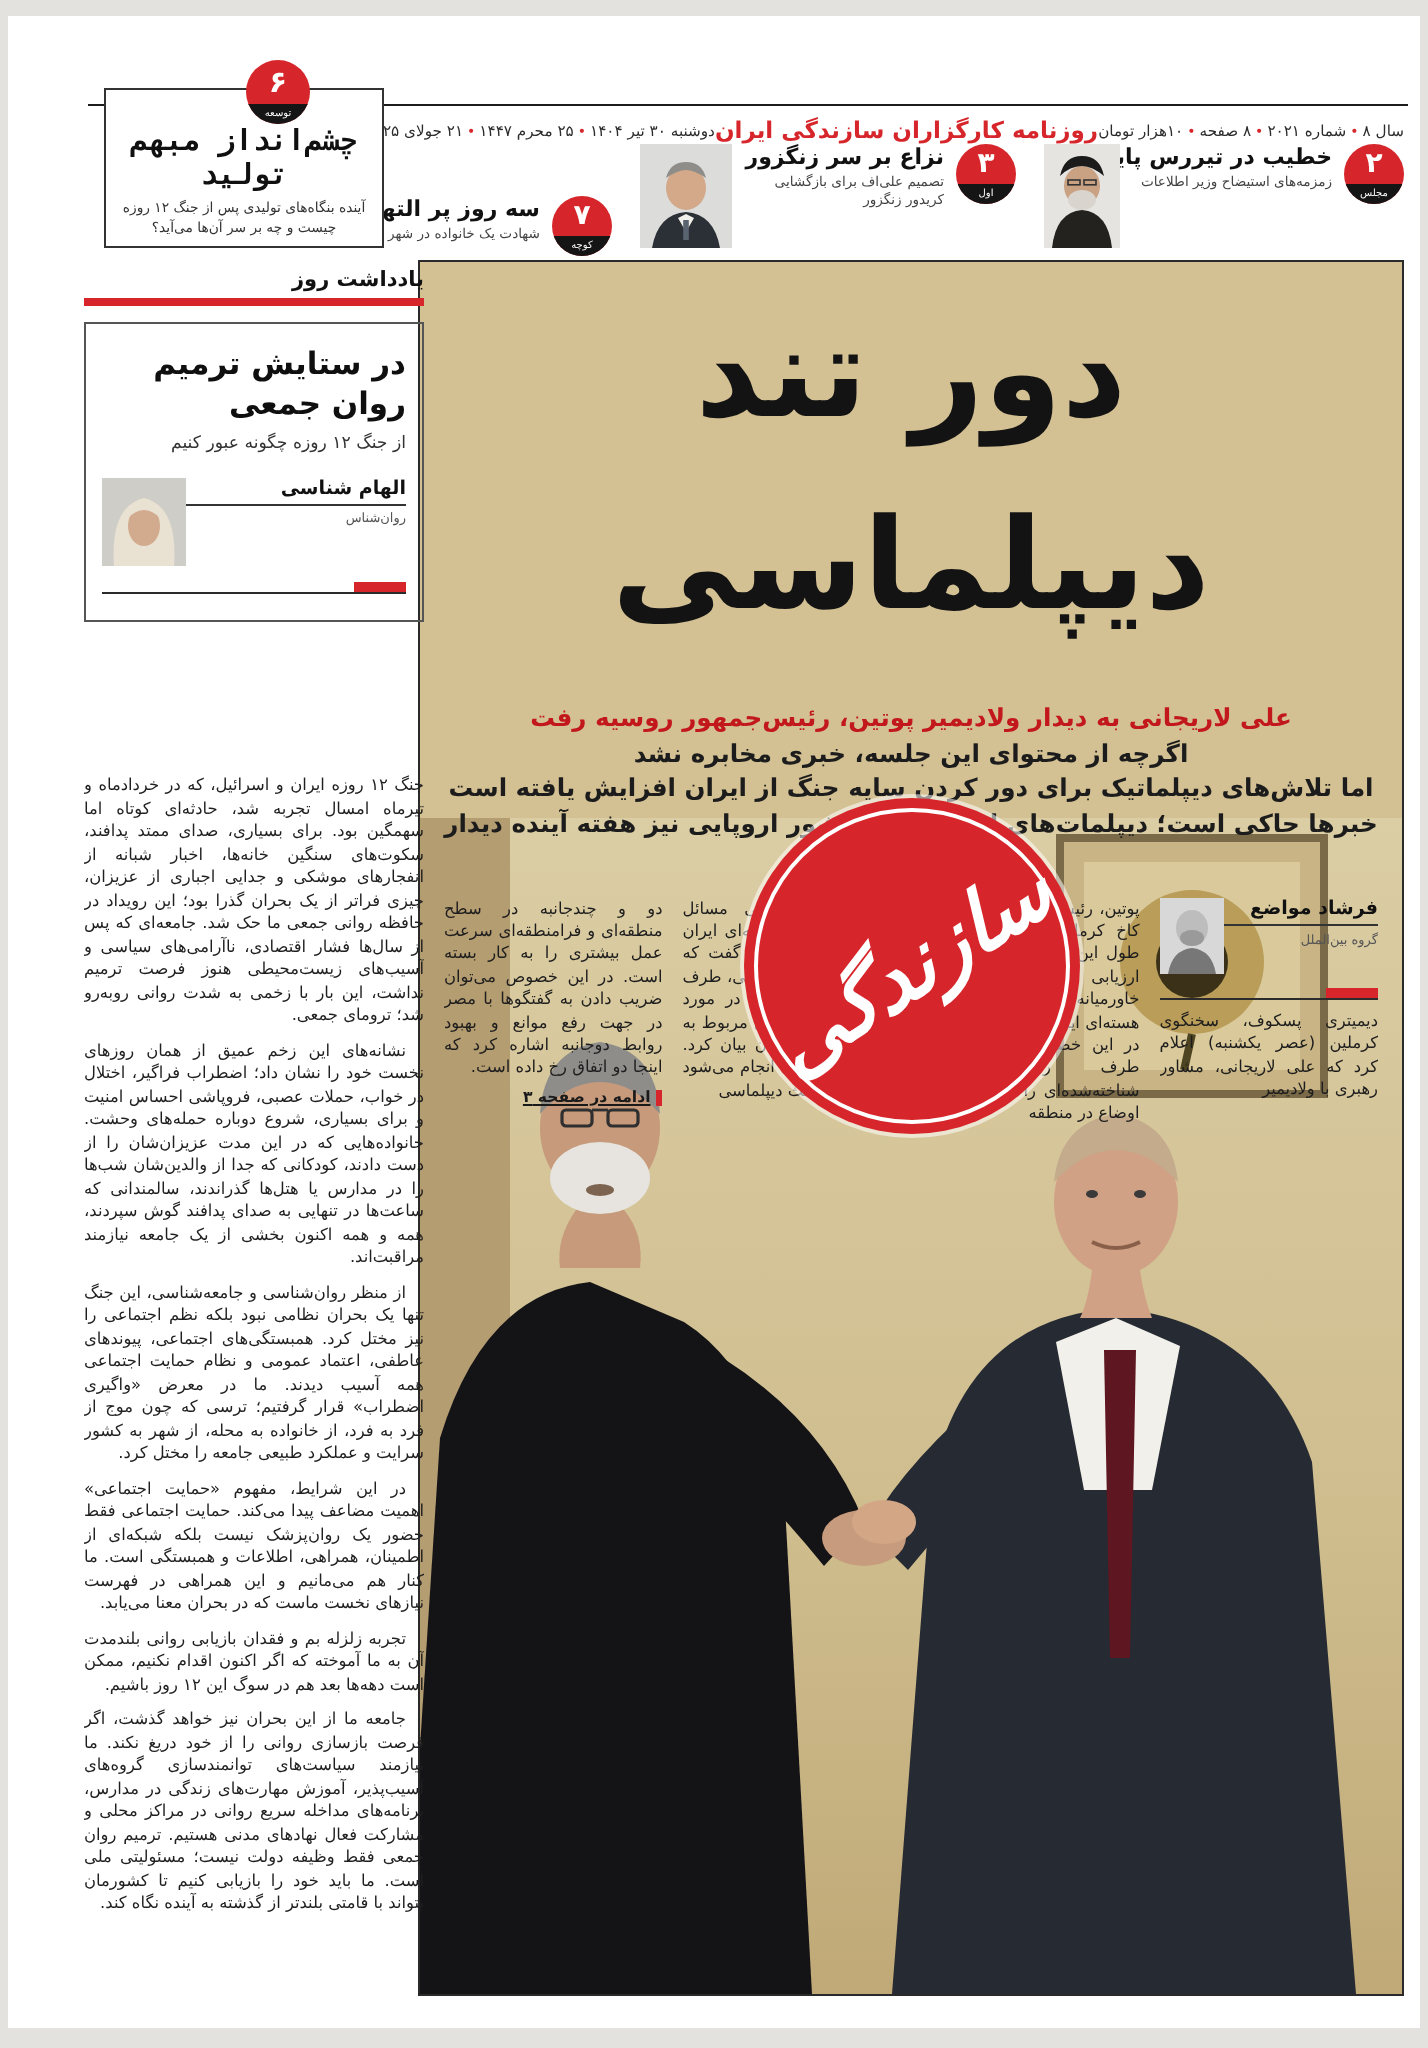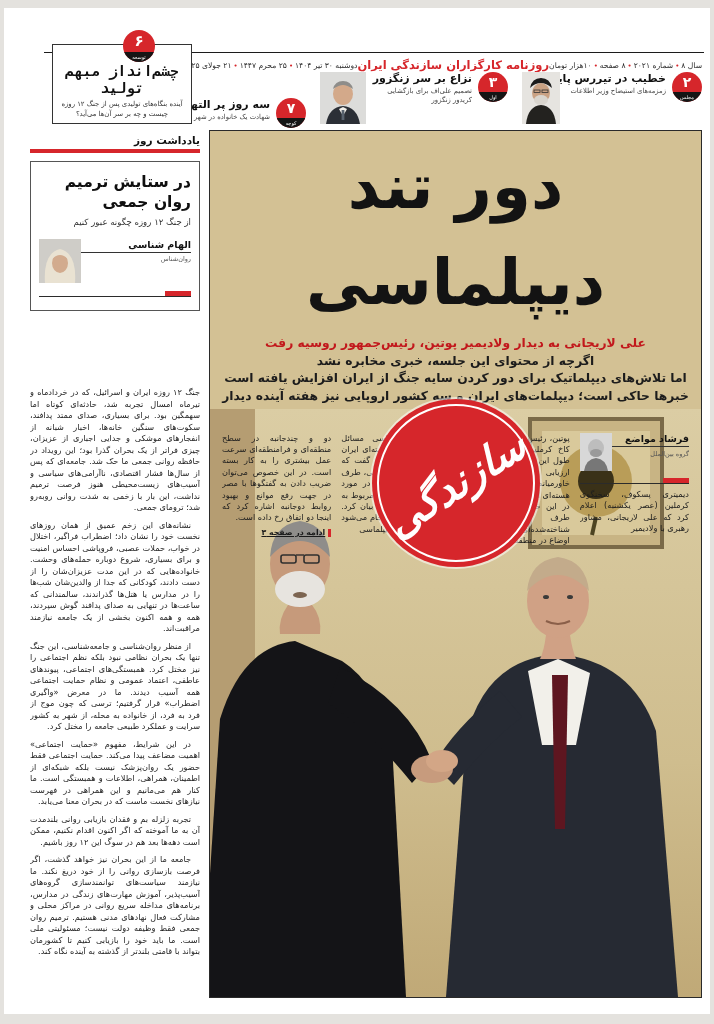--- a/index.html
+++ b/index.html
@@ -28,41 +28,41 @@
   .box6{position:absolute;left:48px;top:36px;width:140px;height:80px;border:1px solid #333;background:#fff;text-align:center;padding-top:18px;box-sizing:border-box;}
   .box6 .num-circle{position:absolute;top:-15px;right:36px;width:32px;height:32px;}
   .box6 .num-circle .num{line-height:22px;font-size:15px;}
   .box6-title{font-size:14.5px;font-weight:700;color:#101010;font-family:Liberation Mono, monospace;}
   .box6-sub{font-size:6.9px;color:#333;line-height:9.5px;margin:3px 8px 0;}
 
   
   .main-panel{position:absolute;left:205px;right:8px;top:122px;bottom:16px;background:#d3c194;border:1px solid #2a2a2a;overflow:hidden;}
   .main-photo{position:absolute;left:0;right:0;bottom:0;height:588px;z-index:0;}
   .headline{position:relative;z-index:2;text-align:center;font-size:63px;font-weight:700;color:#131313;line-height:96px;margin-top:8px;letter-spacing:-1px;}
-  .deck{position:relative;z-index:2;text-align:center;margin-top:4px;}
+  .deck{position:relative;z-index:2;text-align:center;margin-top:20px;}
   .deck div{font-size:12.3px;font-weight:700;line-height:17.5px;color:#1c1c1c;}
   .deck .lead{color:#c2181c;}
   .story{position:relative;z-index:2;display:flex;gap:10px;padding:10px 12px 0;height:152px;}
   .col{flex:1 1 0;font-size:8.2px;line-height:11.4px;color:#1d1d1d;text-align:justify;overflow:hidden;}
   .byline{display:flex;justify-content:space-between;align-items:flex-start;margin-bottom:3px;}
   .byline-txt{flex:1;}
   .byline-name{font-size:9.5px;font-weight:700;color:#111;border-bottom:1px solid #333;padding-bottom:2px;}
   .byline-role{font-size:6.5px;color:#555;margin-top:2px;}
   .accent{height:6px;position:relative;border-bottom:1.5px solid #2b2b2b;margin:3px 0 5px;}
   .accent::after{content:"";position:absolute;right:0;top:1px;width:26px;height:5px;background:#d6262b;}
   .continue{margin-top:3px;font-size:7.8px;font-weight:700;color:#1a1a1a;text-decoration:underline;}
   .continue .cbar{display:inline-block;width:3px;height:8px;background:#d6262b;vertical-align:middle;margin-left:3px;}
 
   
   .logo{position:absolute;z-index:3;top:268px;left:50%;transform:translateX(-50%);width:168px;height:168px;border-radius:50%;background:#d6262b;box-shadow:0 0 0 2px rgba(255,255,255,.55);}
   .logo::before{content:"";position:absolute;inset:5px;border:2px solid #fff;border-radius:50%;}
   .logo-script{position:absolute;inset:0;display:flex;align-items:center;justify-content:center;transform:rotate(-33deg) skewX(-6deg);font-size:42px;font-weight:700;font-style:italic;color:#ffffff;}
 
   
-  .sidebar{position:absolute;left:26px;width:170px;top:126px;bottom:18px;}
+  .sidebar{position:absolute;left:38px;width:170px;top:126px;bottom:18px;}
   .kicker{font-size:10.5px;font-weight:700;color:#111;text-align:right;}
   .kicker-bar{height:4px;background:#d6262b;margin-top:3px;}
   .note-box{border:1px solid #555;margin-top:8px;padding:10px 8px 8px;box-sizing:border-box;}
   .note-title{font-size:15.5px;font-weight:700;color:#0f0f0f;line-height:20px;}
   .note-sub{font-size:8.6px;color:#333;margin-top:5px;}
   .note-byline{display:flex;justify-content:space-between;align-items:flex-start;margin-top:12px;}
   .note-body{margin-top:9px;font-size:8.2px;line-height:11.5px;color:#1f1f1f;text-align:justify;overflow:hidden;position:absolute;top:244px;bottom:0;left:0;right:0;}
   .note-body p{margin:0 0 6px;text-indent:9px;}
   .note-body p:first-child{text-indent:0;}
 </style>

